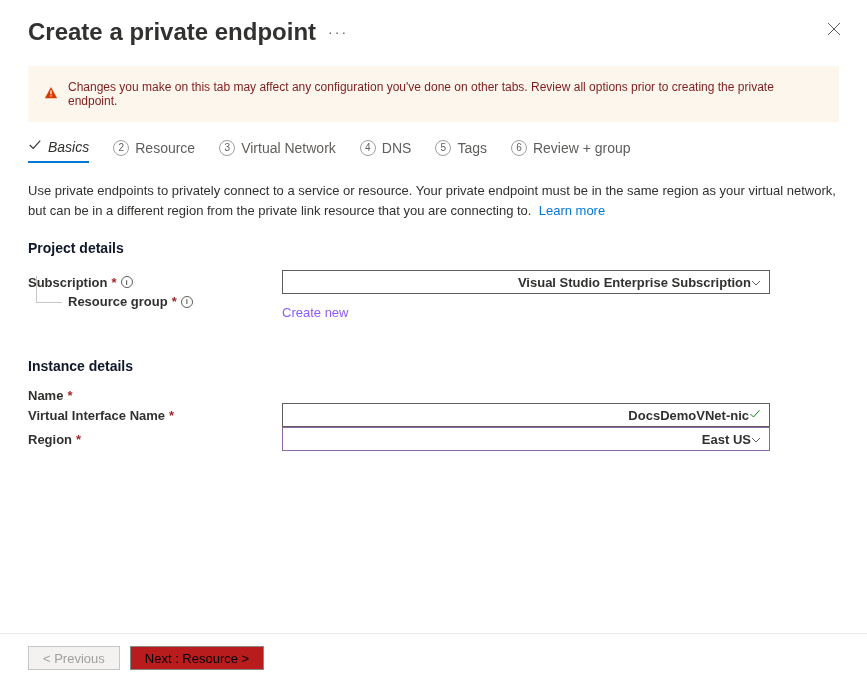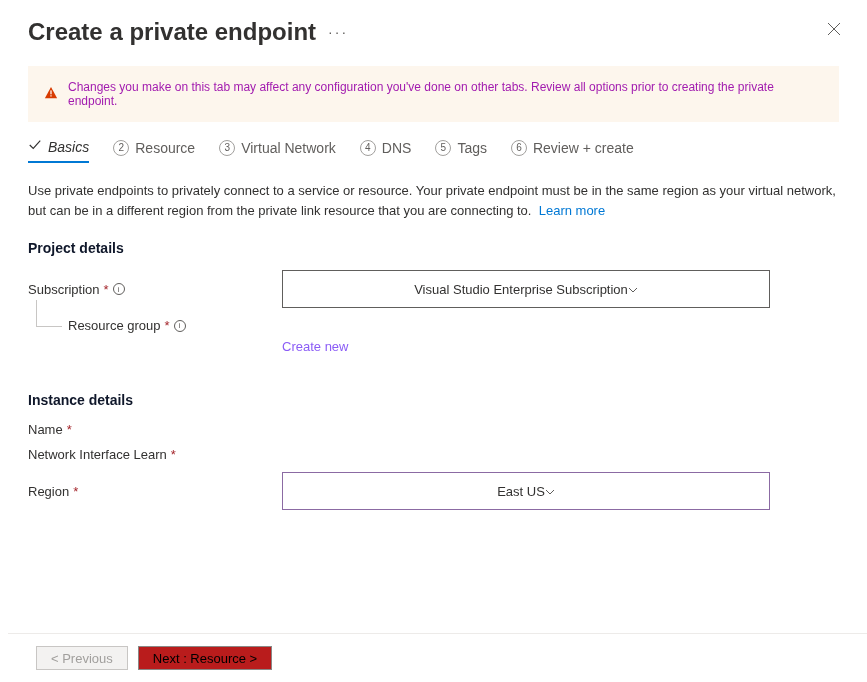--- a/index.html
+++ b/index.html
@@ -44,21 +44,21 @@
       color: #605e5c;
     }
     .warning-banner {
       margin: 12px 28px 16px 28px;
       background: #fdf6ed;
       padding: 14px 16px;
       display: flex;
       align-items: center;
       gap: 10px;
       font-size: 12px;
-      color: #a21caf;
+      color: #7f1d1d;
     }
     .warning-icon {
       color: #d83b01;
       flex-shrink: 0;
     }
     .tabs {
       display: flex;
       gap: 24px;
       padding: 0 28px;
       border-bottom: none;
@@ -109,21 +109,21 @@
     }
     .section-title {
       font-weight: 600;
       font-size: 14px;
       margin-bottom: 14px;
       color: #0f172a;
     }
     .form-row {
       display: flex;
       align-items: center;
-      margin-bottom: 10px;
+      font-weight: bold;
     }
     .form-row.nested {
       padding-left: 0;
     }
     .nested-connector {
       width: 40px;
       flex-shrink: 0;
       position: relative;
       align-self: stretch;
     }
@@ -167,29 +167,29 @@
       align-items: center;
       justify-content: center;
       border: 1px solid #605e5c;
       border-radius: 50%;
       font-size: 8px;
       color: #605e5c;
       cursor: pointer;
     }
     .form-control {
       flex: 0 0 488px;
-      height: 38px;
+      height: 24px;
       border: 1px solid #605e5c;
       padding: 0 8px;
       font-size: 13px;
       color: #323130;
       background: #ffffff;
       display: flex;
       align-items: center;
-      justify-content: center;
+      justify-content: flex-end;
       cursor: pointer;
       position: relative;
     }
     .form-control.input-valid {
       border-color: #605e5c;
     }
     .form-control.region-select {
       border-color: #8b6aa3;
     }
     .chevron-down {
@@ -207,21 +207,21 @@
       margin-top: -4px;
       margin-bottom: 18px;
       cursor: pointer;
     }
     .section-gap {
       margin-top: 38px;
     }
     .footer {
       position: absolute;
       bottom: 0;
-      left: 8px;
+      left: 0;
       right: 0;
       border-top: 1px solid #edebe9;
       padding: 12px 28px;
       display: flex;
       gap: 10px;
     }
     .btn {
       padding: 4px 14px;
       font-size: 13px;
       border: 1px solid #8a8886;
@@ -282,21 +282,21 @@
   <div class="tab">
     <span class="tab-number">4</span>
     <span>DNS</span>
   </div>
   <div class="tab">
     <span class="tab-number">5</span>
     <span>Tags</span>
   </div>
   <div class="tab">
     <span class="tab-number">6</span>
-    <span>Review + create</span>
+    <span>Review + group</span>
   </div>
 </div>
 
 <div class="content">
   <p class="description">
     <span>Use private endpoints to privately connect to a service or resource. Your private endpoint must be in the same region as your virtual network, but can be in a different region from the private link resource that you are connecting to.</span>
     &nbsp;<a class="learn-more">Learn more</a>
   </p>
 
   <div class="section-title">Project details</div>
@@ -331,22 +331,30 @@
 
   <div class="form-row">
     <div class="form-label">
       <span>Name</span>
       <span class="required">*</span>
     </div>
   </div>
 
   <div class="form-row">
     <div class="form-label">
-      <span>Network Interface Learn</span>
-      <span class="required">*</span>
+      <span>Virtual Interface Name</span>
+      <span class="required">*</span>
+    </div>
+    <div class="form-control input-valid">
+      <span>DocsDemoVNet-nic</span>
+      <span class="check-valid">
+        <svg width="12" height="12" viewBox="0 0 16 16">
+            <path d="M2 8 L6 12 L14 3" stroke="#107c10" stroke-width="1.3" fill="none"></path>
+          </svg>
+      </span>
     </div>
   </div>
 
   <div class="form-row">
     <div class="form-label">
       <span>Region</span>
       <span class="required">*</span>
     </div>
     <div class="form-control region-select">
       <span>East US</span>

